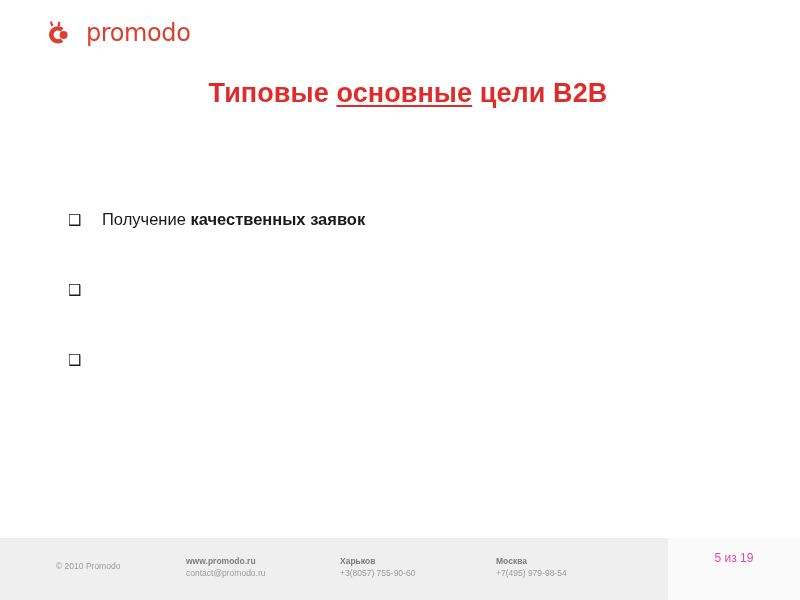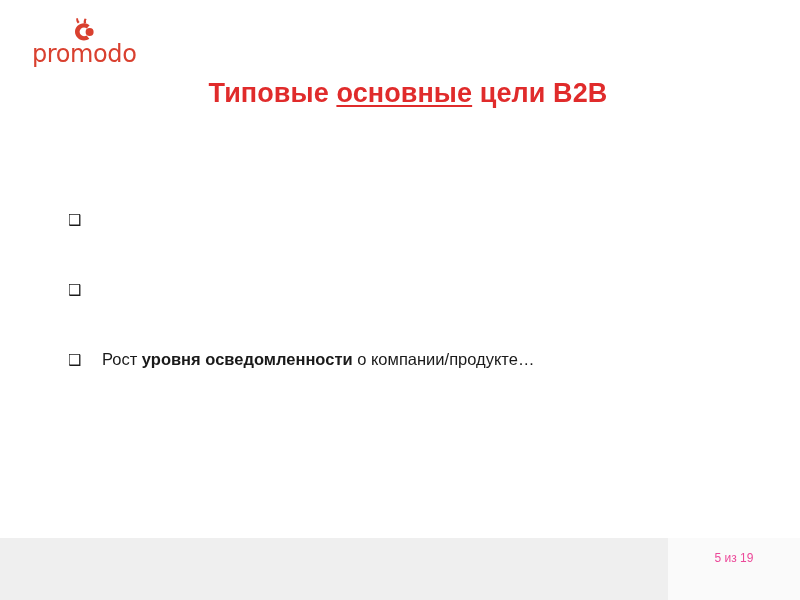--- a/index.html
+++ b/index.html
@@ -19,27 +19,26 @@
 
   .slide {
     position: absolute;
     inset: 0;
     background: #ffffff;
   }
 
   
   .logo {
     position: absolute;
-    left: 32px;
+    left: 47px;
     top: 17px;
     display: flex;
     align-items: center;
-    gap: 0;
+    gap: 17px;
     height: 30px;
-    flex-direction: column;
   }
   .logo-mark {
     width: 22px;
     height: 24px;
     display: block;
   }
   .logo-text {
     font-family: "DejaVu Sans", sans-serif;
     font-size: 24px;
     font-weight: 500;
@@ -179,32 +178,54 @@
   </div>
 
   <div class="slide-title">
     <span>Типовые </span><span class="u">основные</span><span> цели B2B</span>
   </div>
 
   <div class="bullets">
 
     <div class="bullet-row">
       <span class="bullet-marker">❑</span>
+      <span class="bullet-text"><span>Получение </span><b>качественных заявок</b><span></span></span>
     </div>
 
     <div class="bullet-row">
       <span class="bullet-marker">❑</span>
     </div>
 
     <div class="bullet-row">
       <span class="bullet-marker">❑</span>
-      <span class="bullet-text"><span>Рост </span><b>уровня осведомленности</b><span> о компании/продукте…</span></span>
     </div>
 
   </div>
 
   <div class="footer-band"></div>
   <div class="footer-right"></div>
 
+  <div class="footer-inner">
+
+    <div class="fcol fcol-copy">
+      <span class="fline">© 2010 Promodo</span>
+    </div>
+
+    <div class="fcol fcol-web">
+      <span class="ftitle">www.promodo.ru</span>
+      <span class="fline">contact@promodo.ru</span>
+    </div>
+
+    <div class="fcol fcol-kh">
+      <span class="ftitle">Харьков</span>
+      <span class="fline">+3(8057) 755-90-60</span>
+    </div>
+
+    <div class="fcol fcol-msk">
+      <span class="ftitle">Москва</span>
+      <span class="fline">+7(495) 979-98-54</span>
+    </div>
+
+  </div>
 
   <div class="page-number">5 из 19</div>
 
 </div>
 
 </body></html>

